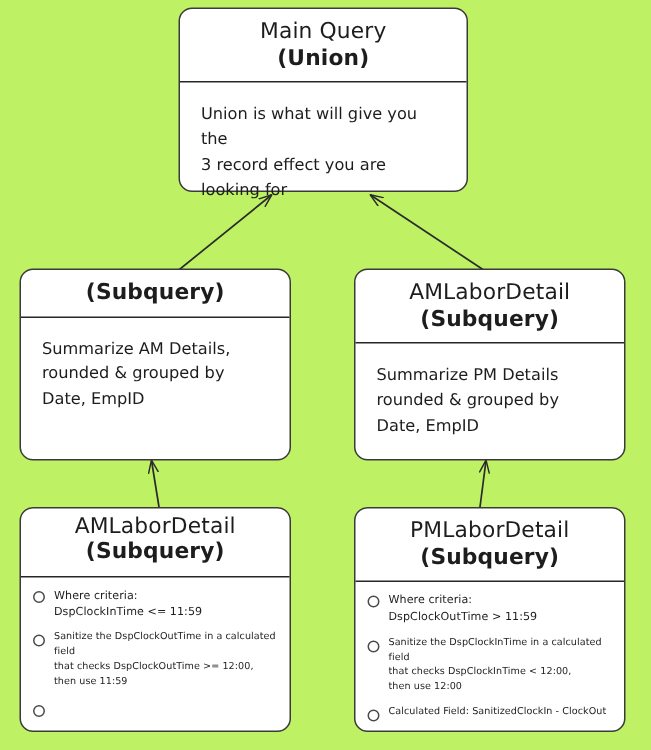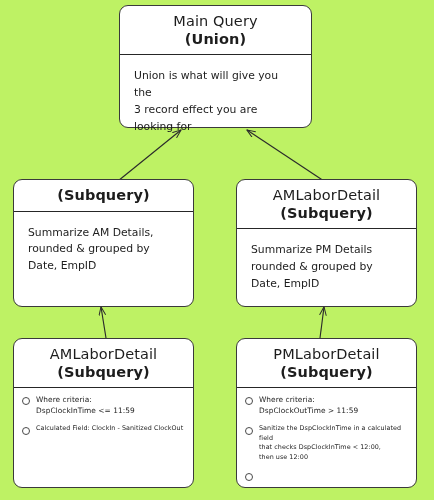--- a/index.html
+++ b/index.html
@@ -159,21 +159,26 @@
     </div>
     <div class="node-divider"></div>
     <ul class="bullet-list">
       <li class="bullet-item">
         <span class="bullet-marker"></span>
         <span class="bullet-text lead">Where criteria:
 DspClockInTime &lt;= 11:59</span>
       </li>
       <li class="bullet-item">
         <span class="bullet-marker"></span>
-        <span class="bullet-text">Calculated Field: ClockIn - Sanitized ClockOut</span>
+        <span class="bullet-text">Sanitize the DspClockOutTime in a calculated field
+that checks DspClockOutTime &gt;= 12:00,
+then use 11:59</span>
+      </li>
+      <li class="bullet-item">
+        <span class="bullet-marker"></span>
       </li>
     </ul>
   </div>
 
   <div class="node" style="left:236px; top:338px; width:181px; height:150px;">
     <div class="node-header">
       <div class="node-title">PMLaborDetail</div>
       <div class="node-subtitle">(Subquery)</div>
     </div>
     <div class="node-divider"></div>
@@ -184,17 +189,18 @@
 DspClockOutTime &gt; 11:59</span>
       </li>
       <li class="bullet-item">
         <span class="bullet-marker"></span>
         <span class="bullet-text">Sanitize the DspClockInTime in a calculated field
 that checks DspClockInTime &lt; 12:00,
 then use 12:00</span>
       </li>
       <li class="bullet-item">
         <span class="bullet-marker"></span>
+        <span class="bullet-text">Calculated Field: SanitizedClockIn - ClockOut</span>
       </li>
     </ul>
   </div>
 
 </div>
 
 </body></html>

